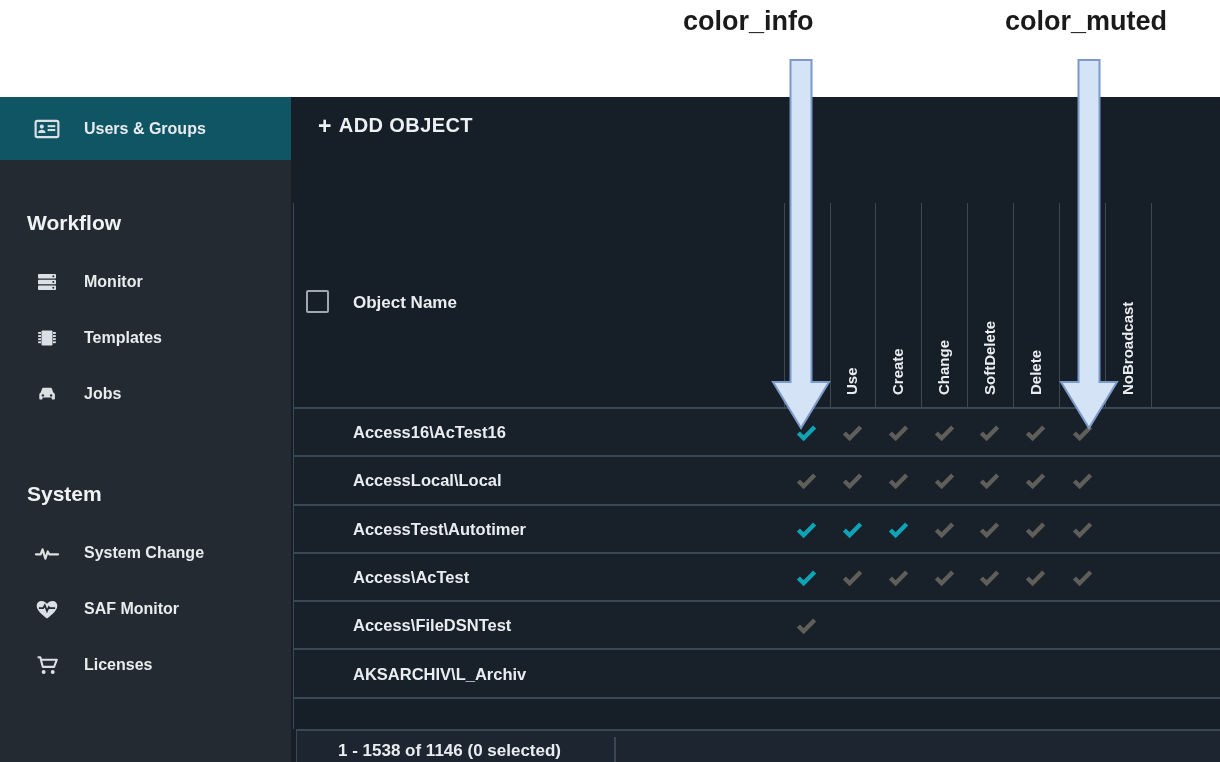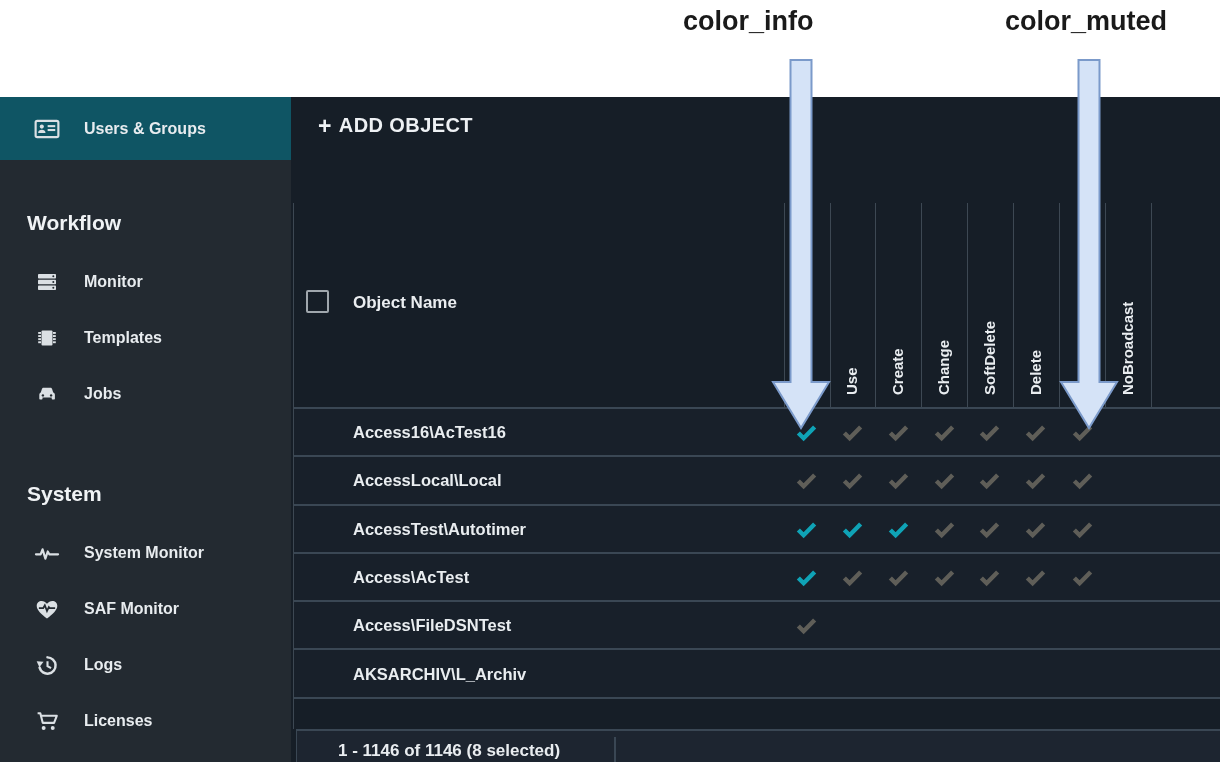--- a/index.html
+++ b/index.html
@@ -135,40 +135,30 @@
             </div>
           </div>
           <div class="side-section">
             <div class="side-title">System</div>
             <div class="side-item">
               <span class="icon">
                 <svg viewBox="0 0 24 24" width="26" height="26">
                   <path d="M1.8 13.2 h4.3 l1.8-4.6 2.6 8.6 2.2-6.6 1.4 2.6 h8.1" fill="none" stroke="currentColor" stroke-width="2" stroke-linejoin="round" stroke-linecap="round"></path>
                 </svg>
               </span>
-              <span class="side-label">System Monitor</span>
+              <span class="side-label">System Change</span>
             </div>
             <div class="side-item">
               <span class="icon">
                 <svg viewBox="0 0 24 24" width="26" height="26">
                   <path d="M12 20.8 C6.7 16.6 2.5 13 2.5 8.9 C2.5 6.3 4.6 4.5 7 4.5 c1.9 0 3.8 .9 5 2.7 c1.2-1.8 3.1-2.7 5-2.7 c2.4 0 4.5 1.8 4.5 4.4 C21.5 13 17.3 16.6 12 20.8 z" fill="currentColor"></path>
                   <path d="M4.5 11.2 h4 l1.5-2.7 2 5.3 1.7-3.5 .8 .9 h5" fill="none" stroke="#232a31" stroke-width="1.6"></path>
                 </svg>
               </span>
               <span class="side-label">SAF Monitor</span>
-            </div>
-            <div class="side-item">
-              <span class="icon">
-                <svg viewBox="0 0 24 24" width="25" height="25">
-                  <path d="M12 4.2 a7.8 7.8 0 1 1 -7.6 9.8" fill="none" stroke="currentColor" stroke-width="2.4" stroke-linecap="round"></path>
-                  <path d="M1.6 8.0 l6.6 .4 -4 5.2 z" fill="currentColor"></path>
-                  <path d="M12 8 v4.6 l3.4 2" fill="none" stroke="currentColor" stroke-width="2"></path>
-                </svg>
-              </span>
-              <span class="side-label">Logs</span>
             </div>
             <div class="side-item">
               <span class="icon">
                 <svg viewBox="0 0 24 24" width="25" height="25">
                   <path d="M2.5 4 h2.6 l2.3 9.3 h10.9 l2.6-6.8 H6.3" fill="none" stroke="currentColor" stroke-width="2" stroke-linejoin="round"></path>
                   <circle cx="8.3" cy="18.3" r="1.9" fill="currentColor"></circle>
                   <circle cx="17" cy="18.3" r="1.9" fill="currentColor"></circle>
                 </svg>
               </span>
               <span class="side-label">Licenses</span>
@@ -366,19 +356,19 @@
                 </svg>
               </span>
             </div>
             <div class="trow">
               <span class="row-name">AKSARCHIV\L_Archiv</span>
             </div>
           </div>
       </div>
 
       <div class="footer">
-        <span class="footer-text">1 - 1146 of 1146 (8 selected)</span>
+        <span class="footer-text">1 - 1538 of 1146 (0 selected)</span>
         <span class="footer-divider"></span>
       </div>
     </main>
 
   </div>
 </div>
 
 </body></html>

